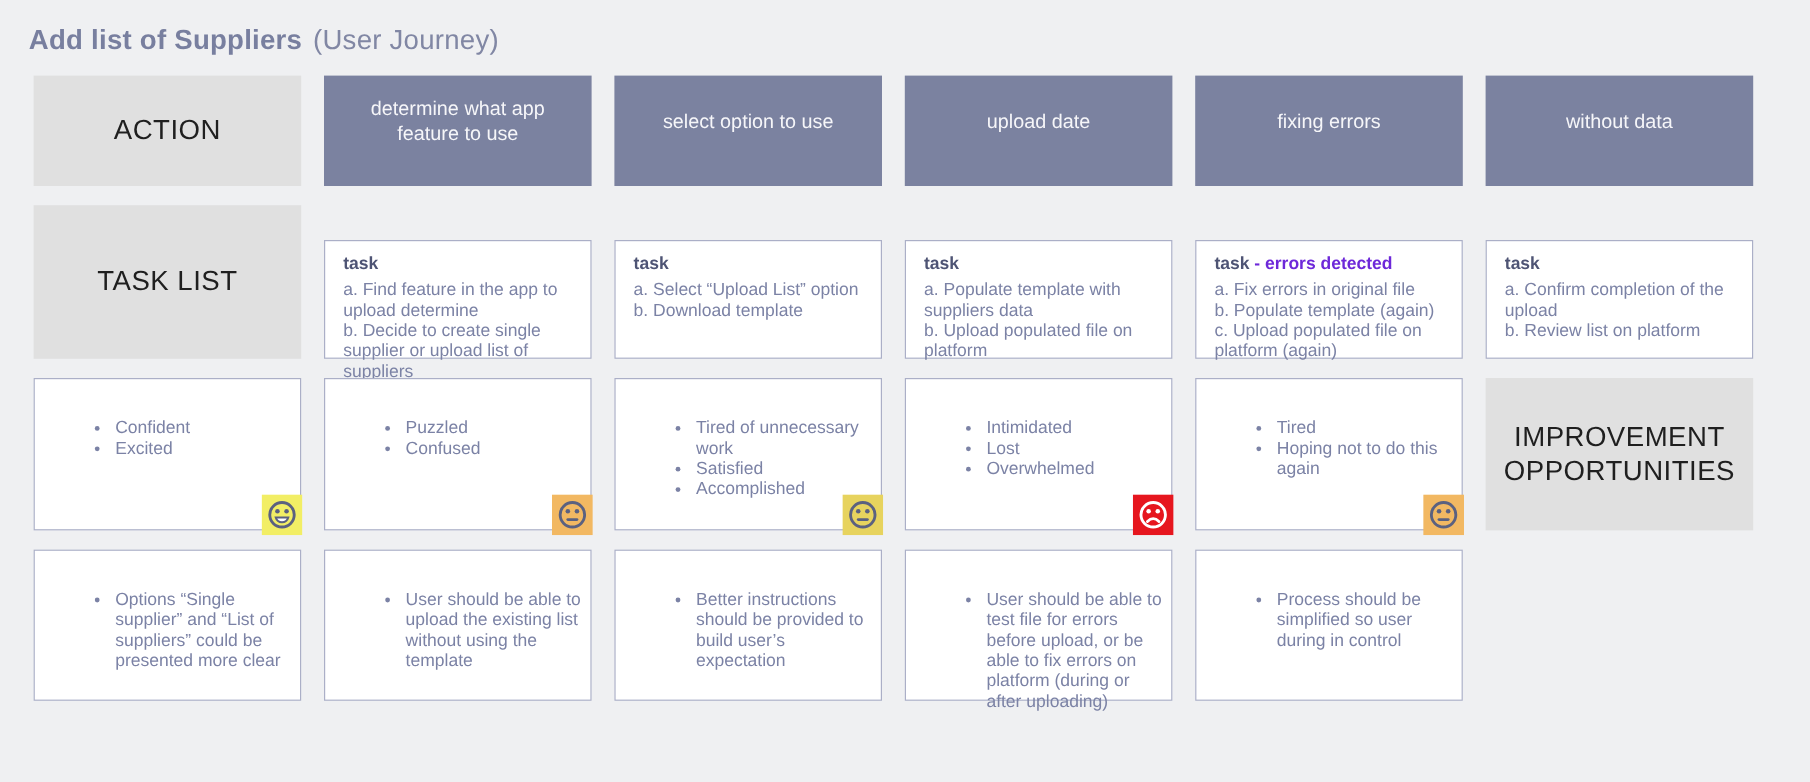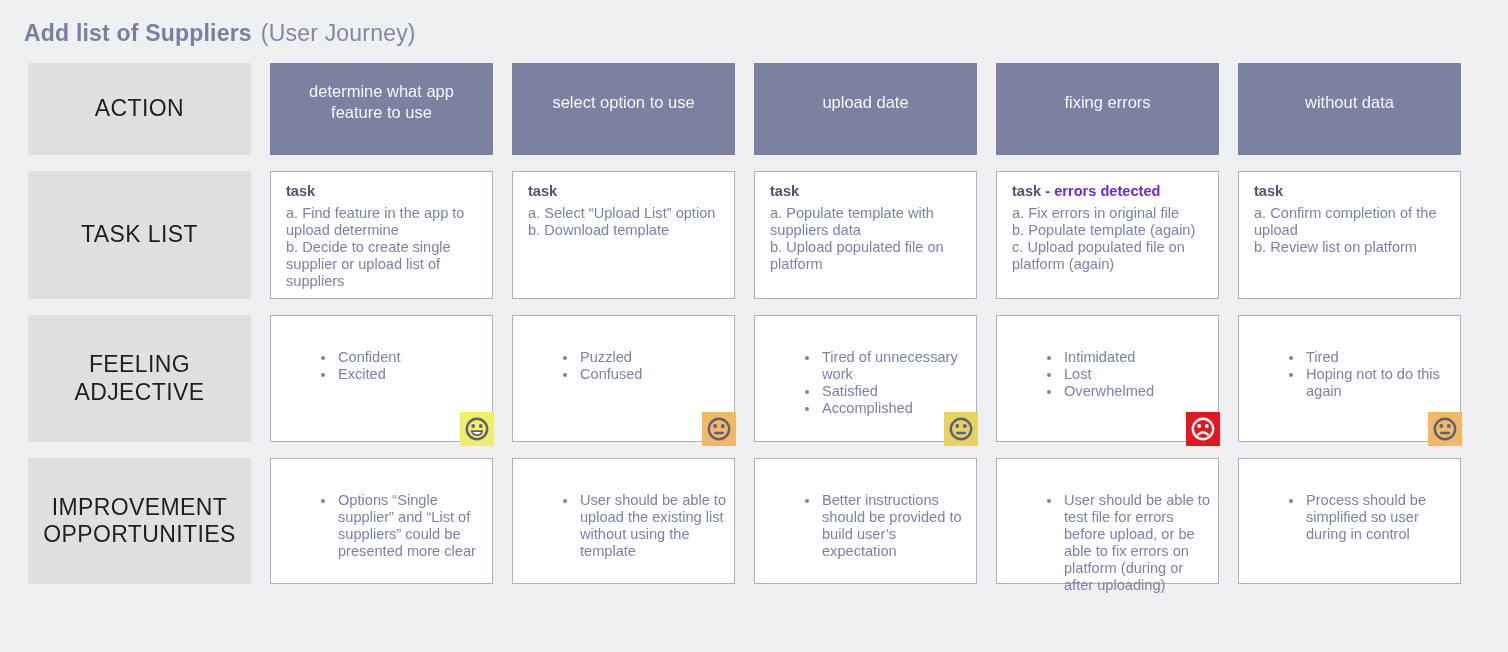--- a/index.html
+++ b/index.html
@@ -47,21 +47,21 @@
     padding: 0 22px 14px 22px;
   }
   .card {
     background: #ffffff;
     border: 1px solid #abafc7;
     position: relative;
     font-size: 14.6px;
     line-height: 17px;
     color: #7b82a5;
   }
-  .task-card { padding: 11px 12px 0 15px; }
+  .task-card { padding: 11px 12px 0 15px; margin-top: 29px; }
   .task-heading { font-weight: bold; color: #4e5474; margin-bottom: 5px; }
   .task-heading .error-part { color: #6d28d9; }
   .task-items div { margin: 0; }
   .bullet-card { padding-top: 33px; }
   .bullet-card ul {
     margin: 0;
     padding-left: 36px;
     padding-right: 6px;
     list-style: disc;
   }
@@ -123,21 +123,20 @@
   </div>
 
   <div class="card task-card">
     <div class="task-heading"><span>task</span><span class="error-part"></span></div>
     <div class="task-items">
       <div>a. Confirm completion of the upload</div>
       <div>b. Review list on platform</div>
     </div>
   </div>
 
-  <div class="row-header">FEELING ADJECTIVE</div>
 
   <div class="card bullet-card">
     <ul>
       <li>Confident</li>
       <li>Excited</li>
     </ul>
     <svg class="emoji" viewBox="0 0 34 34">
       <rect width="34" height="34" fill="#f2ee65"></rect>
       <circle cx="17" cy="17" r="10.2" fill="none" stroke="#5b6180" stroke-width="2.4"></circle>
       <circle cx="13.2" cy="14" r="1.9" fill="#5b6180"></circle>

